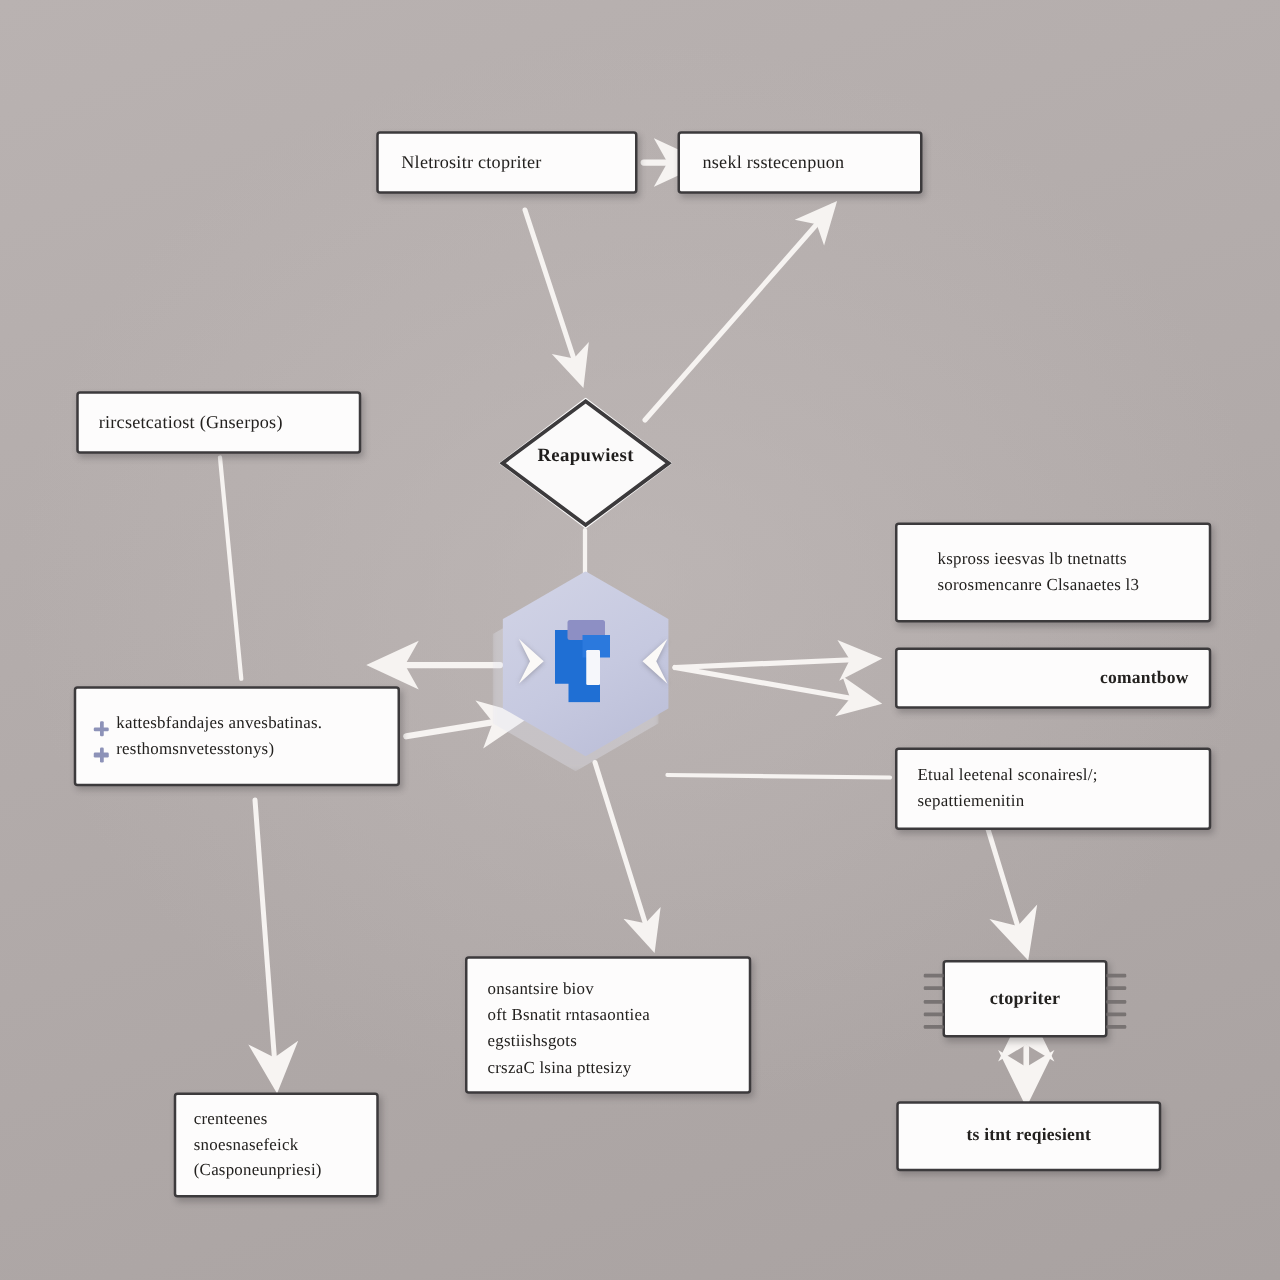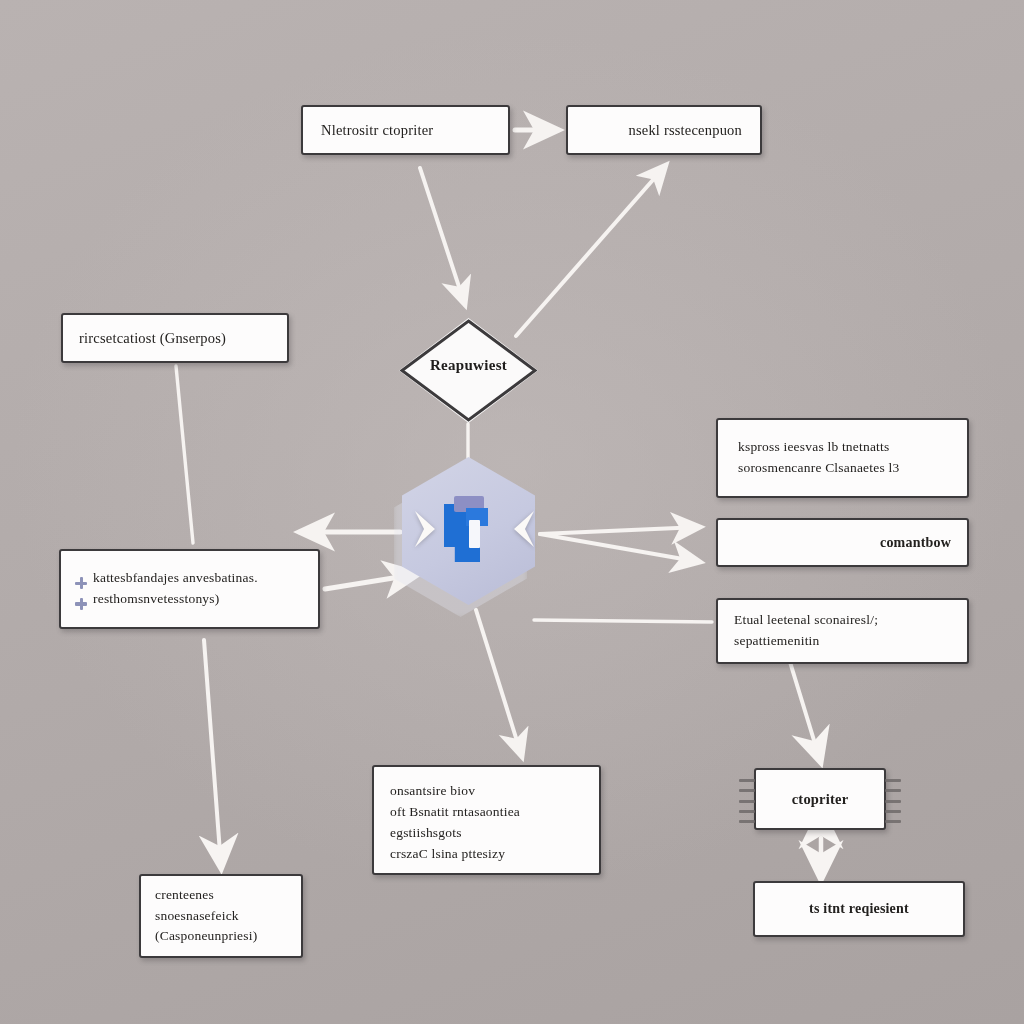--- a/index.html
+++ b/index.html
@@ -44,30 +44,30 @@
   }
   .node .line {
     display: block;
     white-space: nowrap;
     overflow: hidden;
     text-overflow: clip;
   }
 
   
   .n-top-left   { left: 301px; top: 105px;  width: 209px; height: 50px;  padding: 0 18px; font-size: 14.5px; }
-  .n-top-right  { left: 566px; top: 105px;  width: 196px; height: 50px;  padding: 0 18px; font-size: 14.5px; text-align: right; }
+  .n-top-right  { left: 542px; top: 105px;  width: 196px; height: 50px;  padding: 0 18px; font-size: 14.5px; text-align: left; }
   .n-left-mid   { left: 61px;  top: 313px;  width: 228px; height: 50px;  padding: 2px 16px; font-size: 14.5px; }
   .n-left-list  { left: 59px;  top: 549px;  width: 261px; height: 80px;  padding: 8px 14px; font-size: 13.5px; }
-  .n-right-1    { left: 716px; top: 418px;  width: 253px; height: 80px;  padding: 8px 20px; font-size: 13.5px; }
+  .n-right-1    { left: 716px; top: 418px;  width: 253px; height: 80px;  padding: 8px 32px; font-size: 13.5px; }
   .n-right-2    { left: 716px; top: 518px;  width: 253px; height: 49px;  padding: 0 16px;   font-size: 14px; text-align: right; font-weight: bold; }
   .n-right-3    { left: 716px; top: 598px;  width: 253px; height: 66px;  padding: 6px 16px; font-size: 13.5px; }
   .n-bottom-mid { left: 372px; top: 765px;  width: 229px; height: 110px; padding: 8px 16px; font-size: 13.5px; justify-content: flex-end; }
   .n-bottom-left{ left: 139px; top: 874px;  width: 164px; height: 84px;  padding: 6px 14px; font-size: 13.5px; }
   .n-chip       { left: 754px; top: 768px;  width: 132px; height: 62px;  padding: 0 10px;   font-size: 14.5px; text-align: center; font-weight: bold; }
-  .n-bottom-rt  { left: 717px; top: 881px;  width: 212px; height: 56px;  padding: 0 16px;   font-size: 14px; text-align: center; font-weight: bold; margin-left: 36px; }
+  .n-bottom-rt  { left: 717px; top: 881px;  width: 212px; height: 56px;  padding: 0 16px;   font-size: 14px; text-align: center; font-weight: bold; }
 
   .n-left-list .line,
   .n-right-1 .line,
   .n-right-3 .line,
   .n-bottom-mid .line,
   .n-bottom-left .line { line-height: 1.55; }
 
   
   .bullet-row {
     display: flex;

